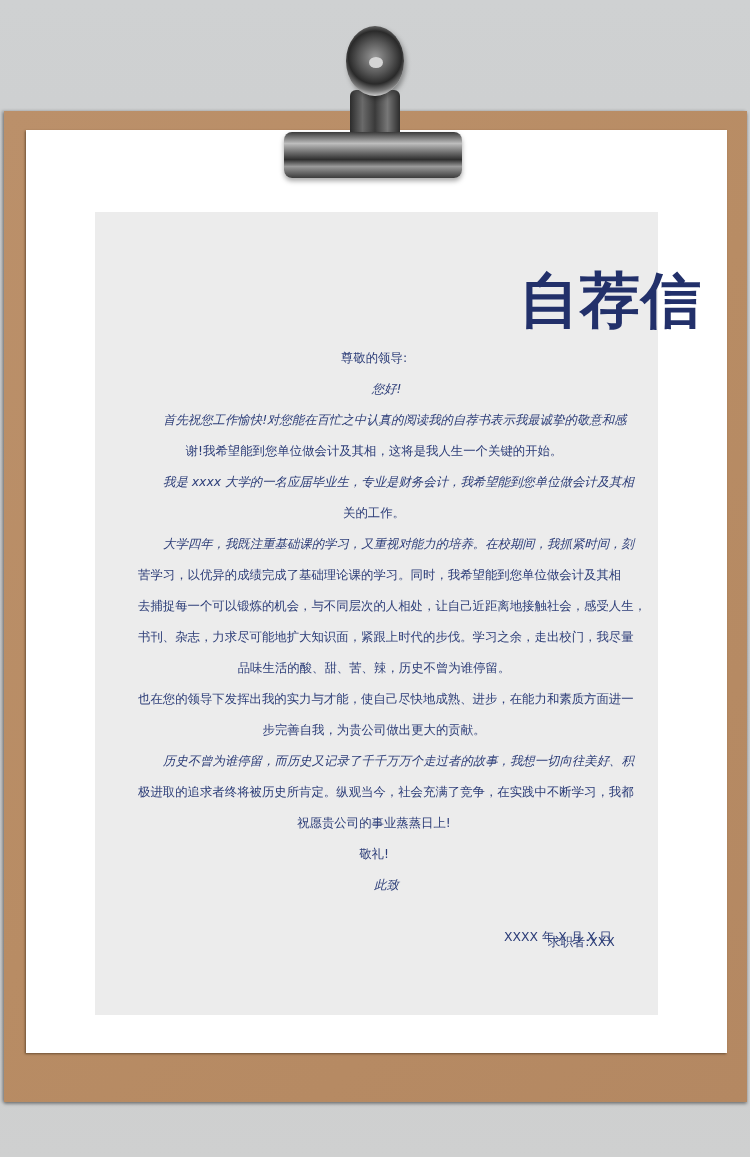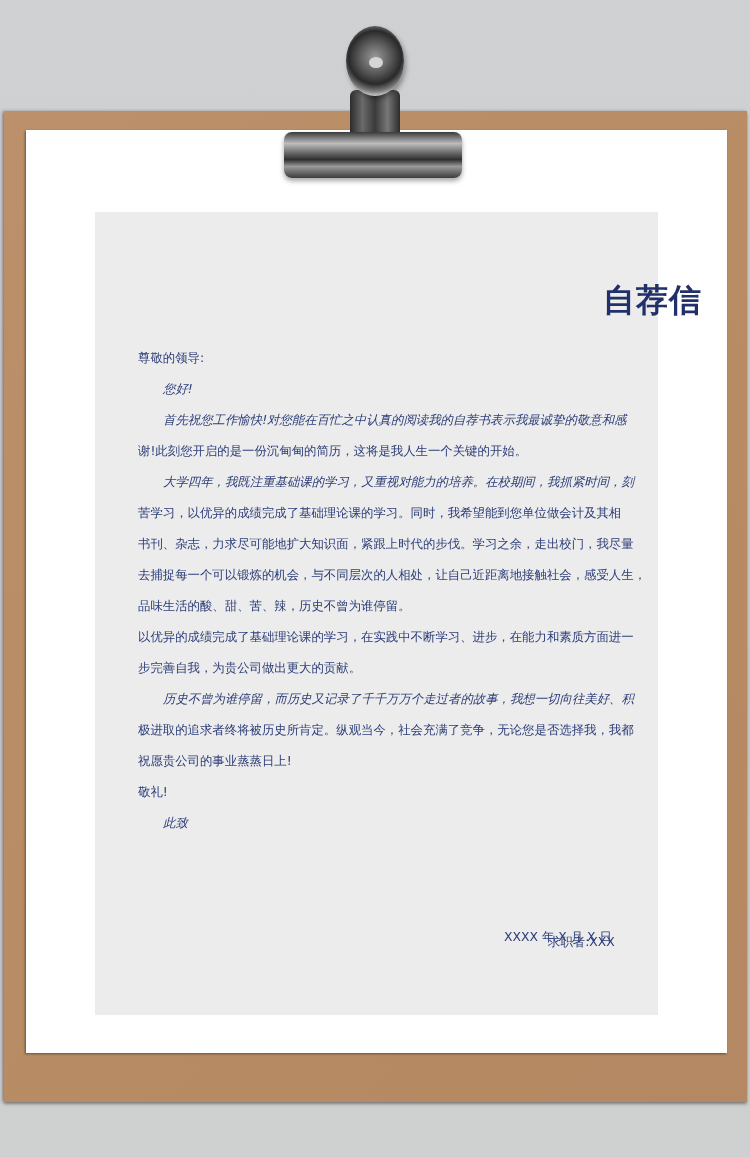--- a/index.html
+++ b/index.html
@@ -17,28 +17,28 @@
       position: absolute; left: 26px; top: 130px; width: 701px; height: 923px;
       background: #ffffff;
       box-shadow: -1px 1px 2px rgba(60,40,20,0.6);
     }
     .panel {
       position: absolute; left: 95px; top: 212px; width: 563px; height: 803px;
       background: #ececec;
     }
     .title {
       position: absolute; right: 48px; top: 270px;
-      font-size: 32px; font-weight: bold; color: #22306a; letter-spacing: 1px;
+      font-size: 60px; font-weight: bold; color: #22306a; letter-spacing: 1px;
       line-height: 60px;
     }
     .body {
       position: absolute; left: 138px; top: 342px; width: 472px;
       color: #2c3d78; font-size: 12.4px; line-height: 31px;
     }
-    .line { white-space: nowrap; height: 31px; }
+    .line { white-space: nowrap; height: 31px; text-align: center; }
     .indent { text-indent: 25px; font-style: italic; }
     .sig {
       position: absolute; left: 504px; color: #2c3d78; font-size: 12.4px; line-height: 31px; white-space: nowrap;
     }
     
     .clip { position: absolute; left: 282px; top: 20px; width: 182px; height: 152px; }
     .clip-ring {
       position: absolute; left: 64px; top: 6px; width: 58px; height: 70px; border-radius: 50%;
       background: radial-gradient(circle at 50% 45%, #9a9a9a 0%, #555 35%, #2a2a2a 55%, #7a7a7a 70%, #cfcfcf 80%, #3a3a3a 92%);
       box-shadow: 2px 3px 5px rgba(0,0,0,0.35);
@@ -74,40 +74,44 @@
 </div>
 
 <div class="title">自荐信</div>
 
 <div class="body">
   <div class="line">尊敬的领导:</div>
   <div class="line indent">您好!</div>
 
   <div>
     <div class="line indent">首先祝您工作愉快!对您能在百忙之中认真的阅读我的自荐书表示我最诚挚的敬意和感</div>
-    <div class="line">谢!此刻您开启的是一份沉甸甸的简历，这将是我人生一个关键的开始。</div>
+    <div class="line">谢!我希望能到您单位做会计及其相，这将是我人生一个关键的开始。</div>
   </div>
 
+  <div>
+    <div class="line indent">我是 xxxx 大学的一名应届毕业生，专业是财务会计，我希望能到您单位做会计及其相</div>
+    <div class="line">关的工作。</div>
+  </div>
 
   <div>
     <div class="line indent">大学四年，我既注重基础课的学习，又重视对能力的培养。在校期间，我抓紧时间，刻</div>
     <div class="line">苦学习，以优异的成绩完成了基础理论课的学习。同时，我希望能到您单位做会计及其相</div>
+    <div class="line">去捕捉每一个可以锻炼的机会，与不同层次的人相处，让自己近距离地接触社会，感受人生，</div>
     <div class="line">书刊、杂志，力求尽可能地扩大知识面，紧跟上时代的步伐。学习之余，走出校门，我尽量</div>
-    <div class="line">去捕捉每一个可以锻炼的机会，与不同层次的人相处，让自己近距离地接触社会，感受人生，</div>
     <div class="line">品味生活的酸、甜、苦、辣，历史不曾为谁停留。</div>
   </div>
 
   <div>
-    <div class="line">以优异的成绩完成了基础理论课的学习，在实践中不断学习、进步，在能力和素质方面进一</div>
+    <div class="line">也在您的领导下发挥出我的实力与才能，使自己尽快地成熟、进步，在能力和素质方面进一</div>
     <div class="line">步完善自我，为贵公司做出更大的贡献。</div>
   </div>
 
   <div>
     <div class="line indent">历史不曾为谁停留，而历史又记录了千千万万个走过者的故事，我想一切向往美好、积</div>
-    <div class="line">极进取的追求者终将被历史所肯定。纵观当今，社会充满了竞争，无论您是否选择我，我都</div>
+    <div class="line">极进取的追求者终将被历史所肯定。纵观当今，社会充满了竞争，在实践中不断学习，我都</div>
     <div class="line">祝愿贵公司的事业蒸蒸日上!</div>
   </div>
 
   <div class="line">敬礼!</div>
   <div class="line indent">此致</div>
 </div>
 
 <div class="sig" style="top: 926px; margin-left: 44px;">求职者:XXX</div>
 <div class="sig" style="top: 921px;">XXXX 年 X 月 X 日</div>
 

